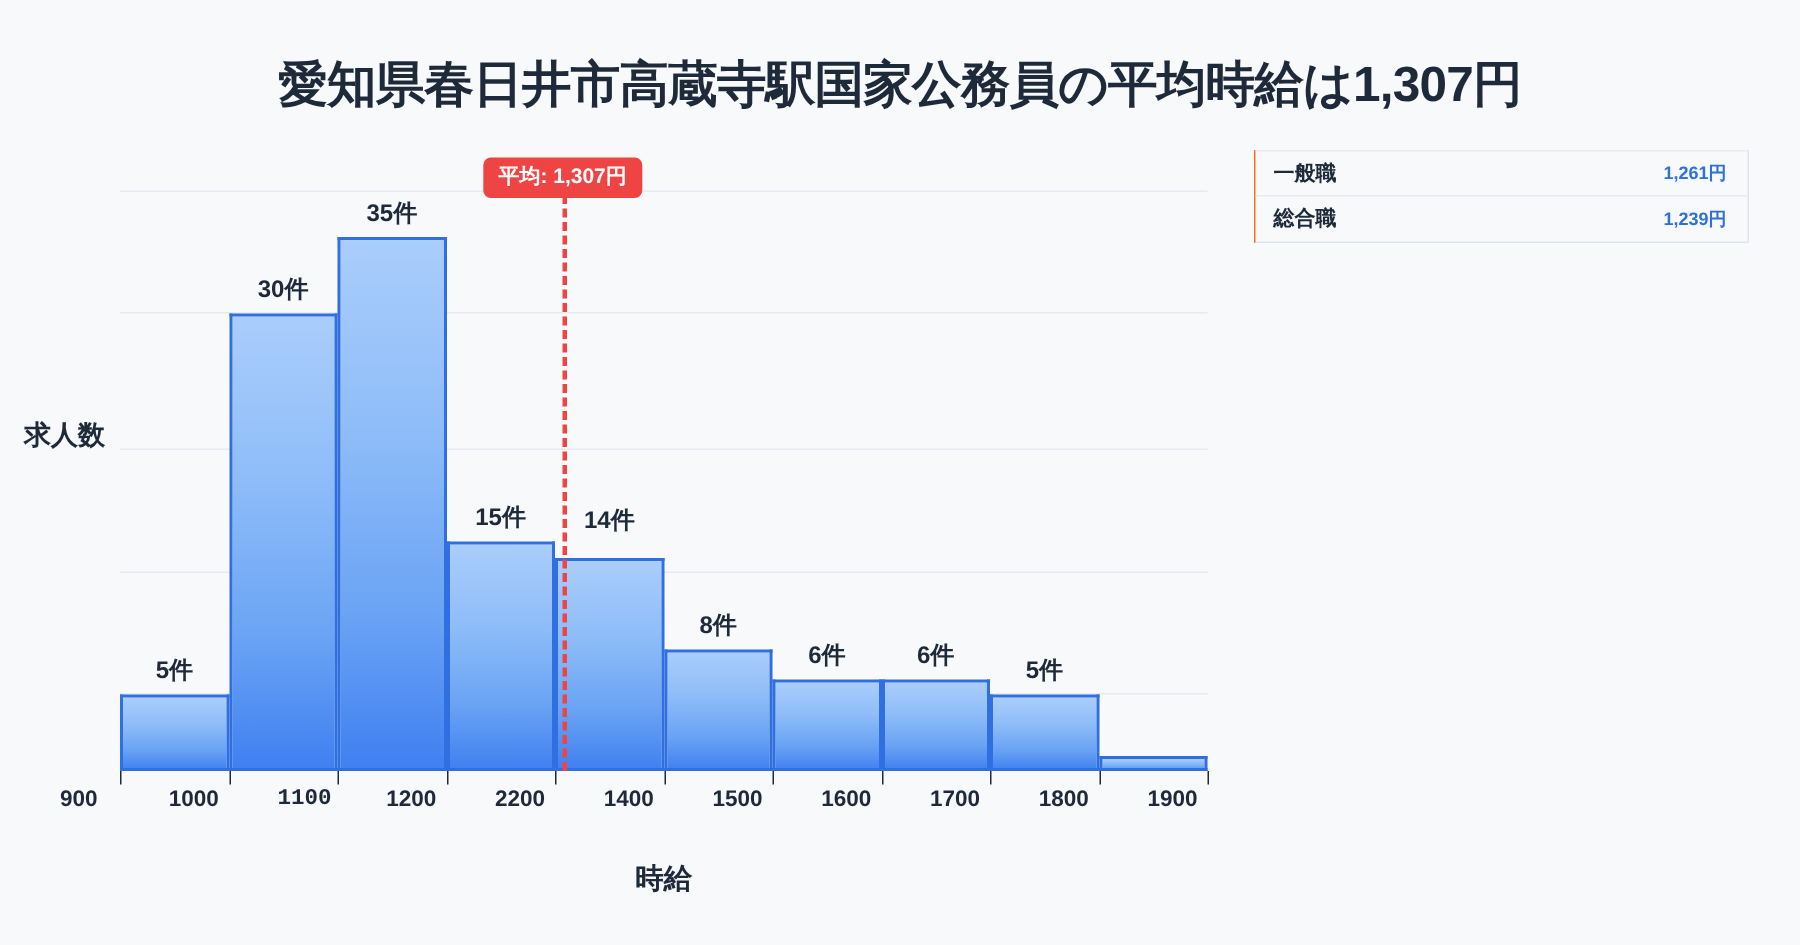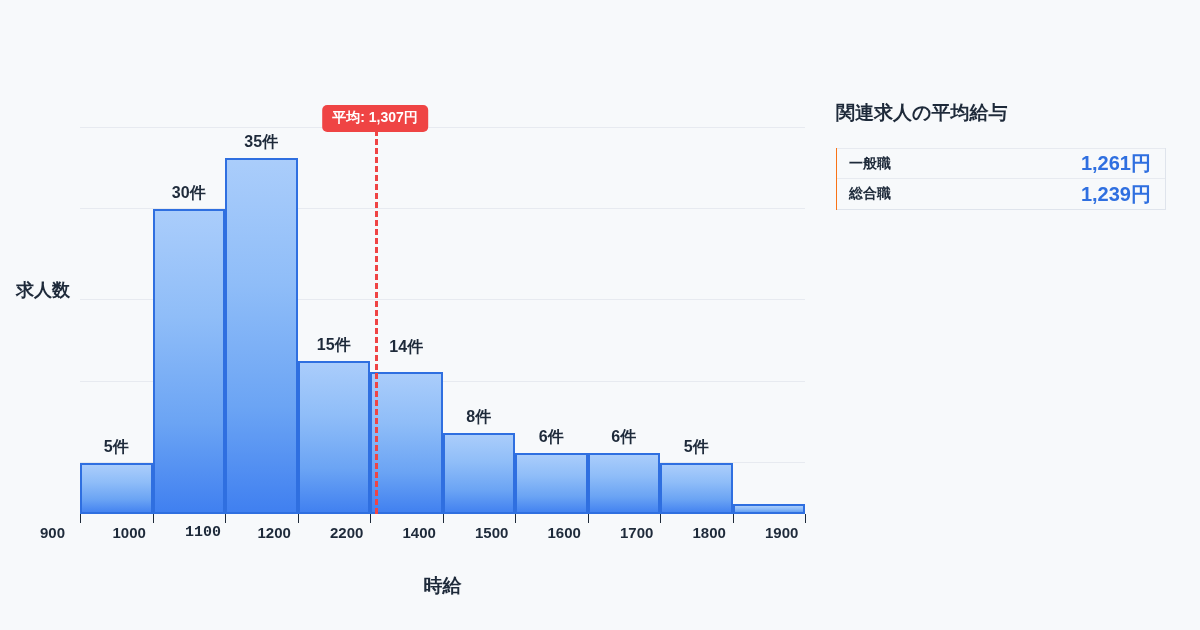--- a/index.html
+++ b/index.html
@@ -170,21 +170,21 @@
   }
   .side-row:first-child { border-top: 1px solid #e7eaf0; }
   .side-row:last-child { border-bottom: 1px solid #dfe4ec; }
   .side-row-label {
     font-size: 14px;
     font-weight: bold;
     color: #1e2a3a;
     white-space: nowrap;
   }
   .side-row-value {
-    font-size: 20px;
+    font-size: 12px;
     font-weight: bold;
     color: #2f6fe0;
     white-space: nowrap;
   }
 
   
   #footer {
     position: absolute;
     right: 22px;
     bottom: 12px;
@@ -192,20 +192,21 @@
     font-weight: bold;
     color: #b9bfc9;
     white-space: nowrap;
   }
 </style>
 </head>
 <body>
 
 <div id="page">
 
+  <div id="title">愛知県春日井市高蔵寺駅国家公務員の平均時給は1,307円</div>
 
   <div id="chart-area">
 
     <div id="ylabel">求人数</div>
     <div id="xlabel">時給</div>
 
     <div id="plot">
       <div id="gridlines">
           <div class="gridline" style="bottom: 50.8537px;"></div>
           <div class="gridline" style="bottom: 132.22px;"></div>
@@ -261,21 +262,20 @@
         <div class="tick-mark" style="left: 805px;"></div>
         <div class="tick-label" style="left: 765px; width: 80px;">1900</div>
       </div>
 
     <div id="avg-line" style="left: 375.075px; border-left-color: rgb(239, 68, 68);"></div>
     <div id="avg-badge" style="left: 375.075px; background: #ef4444;">平均: 1,307円</div>
 
   </div>
 
   <div id="side-panel">
-    <div id="side-title">関連求人の平均給与</div>
     <div id="side-table">
         <div class="side-row">
           <span class="side-row-label">一般職</span>
           <span class="side-row-value">1,261円</span>
         </div>
         <div class="side-row">
           <span class="side-row-label">総合職</span>
           <span class="side-row-value">1,239円</span>
         </div>
       </div>

